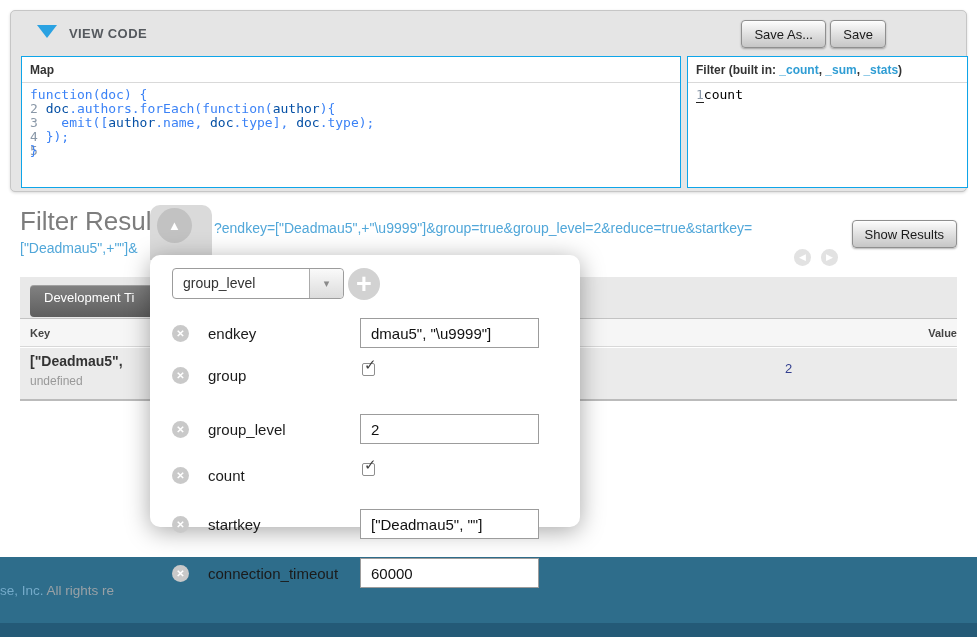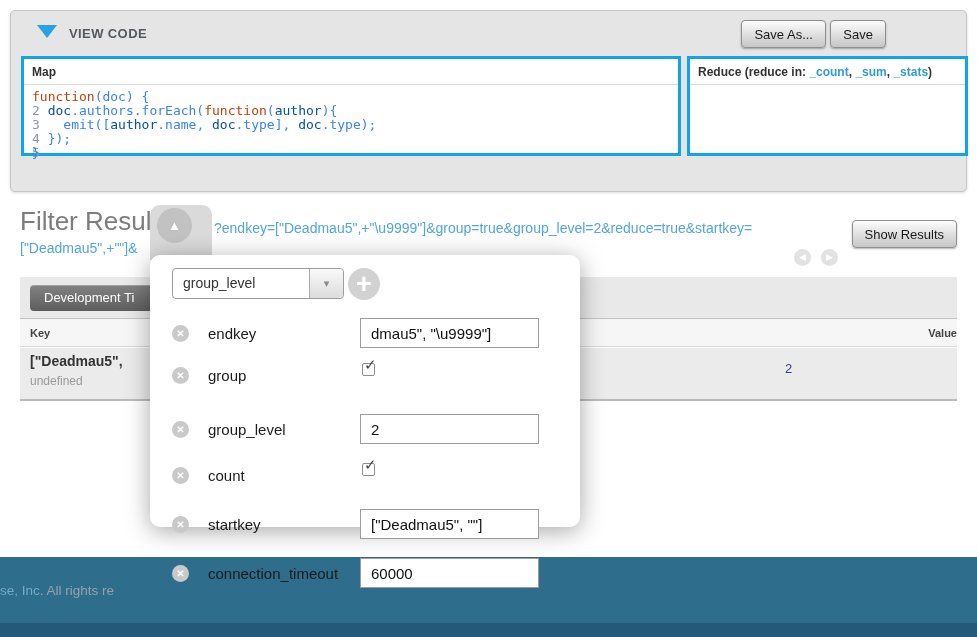--- a/index.html
+++ b/index.html
@@ -16,49 +16,49 @@
     border-left:10px solid transparent; border-right:10px solid transparent;
     border-top:13px solid #2aa2e2; }
   .vc-title { position:absolute; left:58px; top:15px; font-size:13px; font-weight:bold;
     color:#55595e; letter-spacing:.4px; }
   .btn { font-family:"Liberation Sans",sans-serif; font-size:13px; color:#1a1a1a;
     background:linear-gradient(#fdfdfd,#e3e3e3 45%,#c6c6c6); border:1px solid #8f8f8f;
     border-radius:4px; height:28px; padding:0 12px; cursor:pointer;
     box-shadow:inset 0 1px 0 rgba(255,255,255,.7), 0 1px 2px rgba(0,0,0,.3); }
   .btn-saveas { position:absolute; right:140px; top:9px; }
   .btn-save { position:absolute; right:80px; top:9px; }
-  .code-box { position:absolute; top:45px; height:100px; background:#fff; border:3px solid #0ea5e9; }
+  .code-box { position:absolute; top:45px; height:132px; background:#fff; border:1px solid #0ea5e9; }
   .map-box { left:10px; width:660px; }
   .reduce-box { left:676px; width:281px; }
   .code-box-header { height:26px; line-height:26px; padding-left:8px; font-size:12px;
     font-weight:bold; color:#333; border-bottom:1px solid #d9d9d9; white-space:nowrap; overflow:hidden; }
   .code-box-header .c-link { color:#2f9dd4; }
   .code-area { padding:5px 8px; font-family:"DejaVu Sans Mono", monospace; font-size:13px;
     line-height:14px; white-space:pre; color:#000; }
-  .c-k { color:#c2410c; }
+  .c-k { color:#3b82f6; }
   .c-v { color:#0550a5; }
   .c-p { color:#3b82f6; }
   .ln { color:#8a98a8; }
   .ln.overlap { display:inline-block; margin-right:-8px; }
   .ln.u { display:inline-block; border-bottom:1px solid #222; color:#8a98a8; }
 
   
   .filter-heading { position:absolute; left:20px; top:206px; font-size:26px; color:#7d7d7d; }
   .url-line { position:absolute; color:#51a7d9; font-size:14px; text-decoration:none; white-space:nowrap; }
   .url-1 { left:214px; top:220px; }
   .url-2 { left:20px; top:240px; }
   .btn-show { position:absolute; right:20px; top:220px; height:28px; }
   .pager { position:absolute; left:794px; top:246px; }
   .pg-circle { display:inline-block; width:17px; height:17px; border-radius:50%;
     background:#e2e2e2; color:#fff; font-size:9px; line-height:17px; text-align:center;
     margin-right:10px; cursor:pointer; }
 
   
   .tab-bar { position:absolute; left:20px; top:277px; width:937px; height:41px; background:#e9e9e9; }
-  .dev-tab { position:absolute; left:10px; top:8px; width:124px; height:26px;
+  .dev-tab { position:absolute; left:10px; top:8px; width:124px; height:32px;
     background:linear-gradient(#828282,#5e5e5e); border-radius:4px; color:#fff;
     font-size:13px; line-height:26px; padding-left:14px; white-space:nowrap; overflow:hidden;
     box-shadow:inset 0 1px 0 rgba(255,255,255,.25); cursor:pointer; }
   .tbl-header { position:absolute; left:20px; top:318px; width:937px; height:29px;
     background:#f6f6f6; border-top:1px solid #c3c3c3; border-bottom:1px solid #d8d8d8; }
   .th-key { position:absolute; left:10px; top:8px; font-size:11px; font-weight:bold; color:#444; }
   .th-value { position:absolute; left:600px; width:337px; top:8px; text-align:right;
     font-size:11px; font-weight:bold; color:#444; }
   .tbl-row { position:absolute; left:20px; top:348px; width:937px; height:53px;
     background:#ebebeb; border-bottom:2px solid #bbb; }
@@ -113,21 +113,22 @@
       <span class="tri-down"></span>
       <span class="vc-title">VIEW CODE</span>
       <button class="btn btn-saveas">Save As...</button>
       <button class="btn btn-save">Save</button>
     </div>
     <div class="code-box map-box">
       <div class="code-box-header">Map</div>
       <div class="code-area" id="map-code"><div><span class="c-k">function</span><span class="c-p">(doc) {</span></div><div><span class="ln">2</span> <span class="c-v">doc</span><span class="c-p">.authors.forEach(</span><span class="c-k">function</span><span class="c-p">(</span><span class="c-v">author</span><span class="c-p">){</span></div><div><span class="ln">3</span> <span class="c-p">  emit([</span><span class="c-v">author</span><span class="c-p">.name, </span><span class="c-v">doc</span><span class="c-p">.type], </span><span class="c-v">doc</span><span class="c-p">.type);</span></div><div><span class="ln">4</span> <span class="c-p">});</span></div><div><span class="ln overlap">5</span><span class="c-p">}</span></div></div>
     </div>
     <div class="code-box reduce-box">
-      <div class="code-box-header" id="reduce-header"><span class="c-h">Reduce (reduce in: </span><span class="c-link">_count</span><span class="c-h">, </span><span class="c-link">_sum</span><span class="c-h">, </span><span class="c-link">_stats</span><span class="c-h">)</span></div>
+      <div class="code-box-header" id="reduce-header"><span class="c-h">Filter (built in: </span><span class="c-link">_count</span><span class="c-h">, </span><span class="c-link">_sum</span><span class="c-h">, </span><span class="c-link">_stats</span><span class="c-h">)</span></div>
+      <div class="code-area" id="reduce-code"><span class="ln u">1</span>count</div>
     </div>
   </section>
 
   <div class="filter-heading">Filter Results</div>
   <a class="url-line url-1" href="#">?endkey=["Deadmau5",+"\u9999"]&amp;group=true&amp;group_level=2&amp;reduce=true&amp;startkey=</a>
   <a class="url-line url-2" href="#">["Deadmau5",+""]&amp;</a>
   <button class="btn btn-show">Show Results</button>
   <div class="pager">
     <span class="pg-circle">◀</span><span class="pg-circle">▶</span>
   </div>

